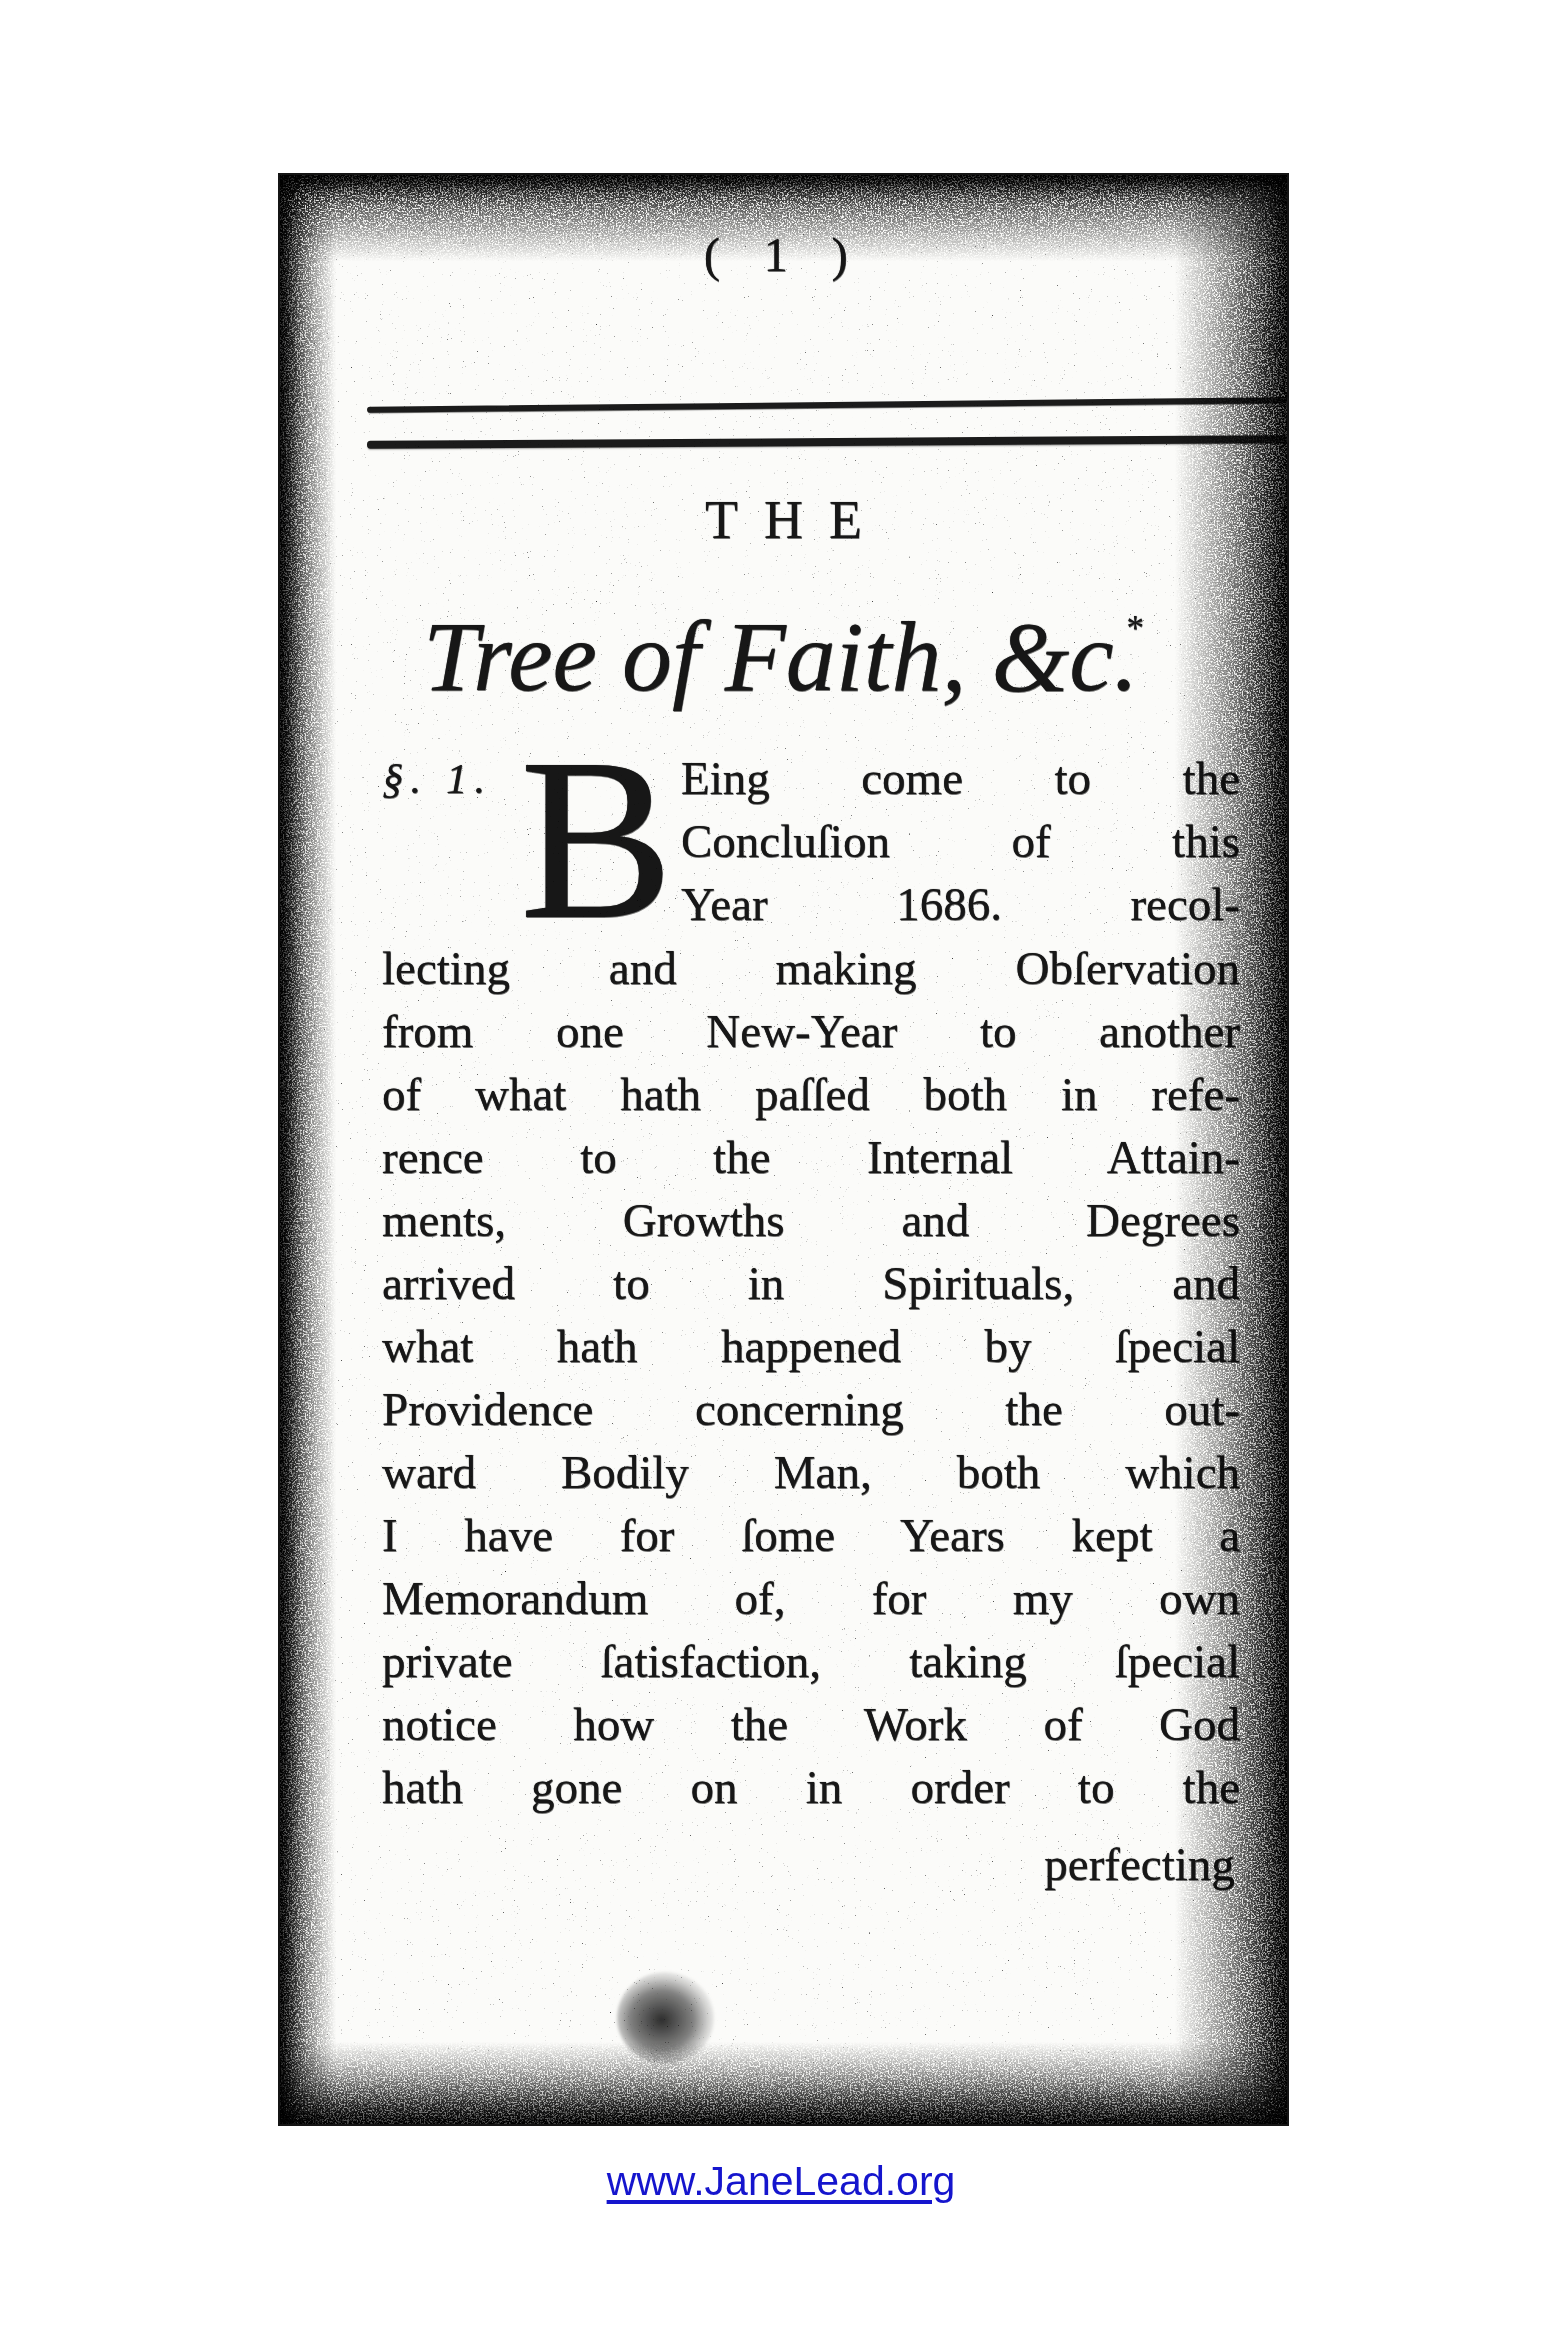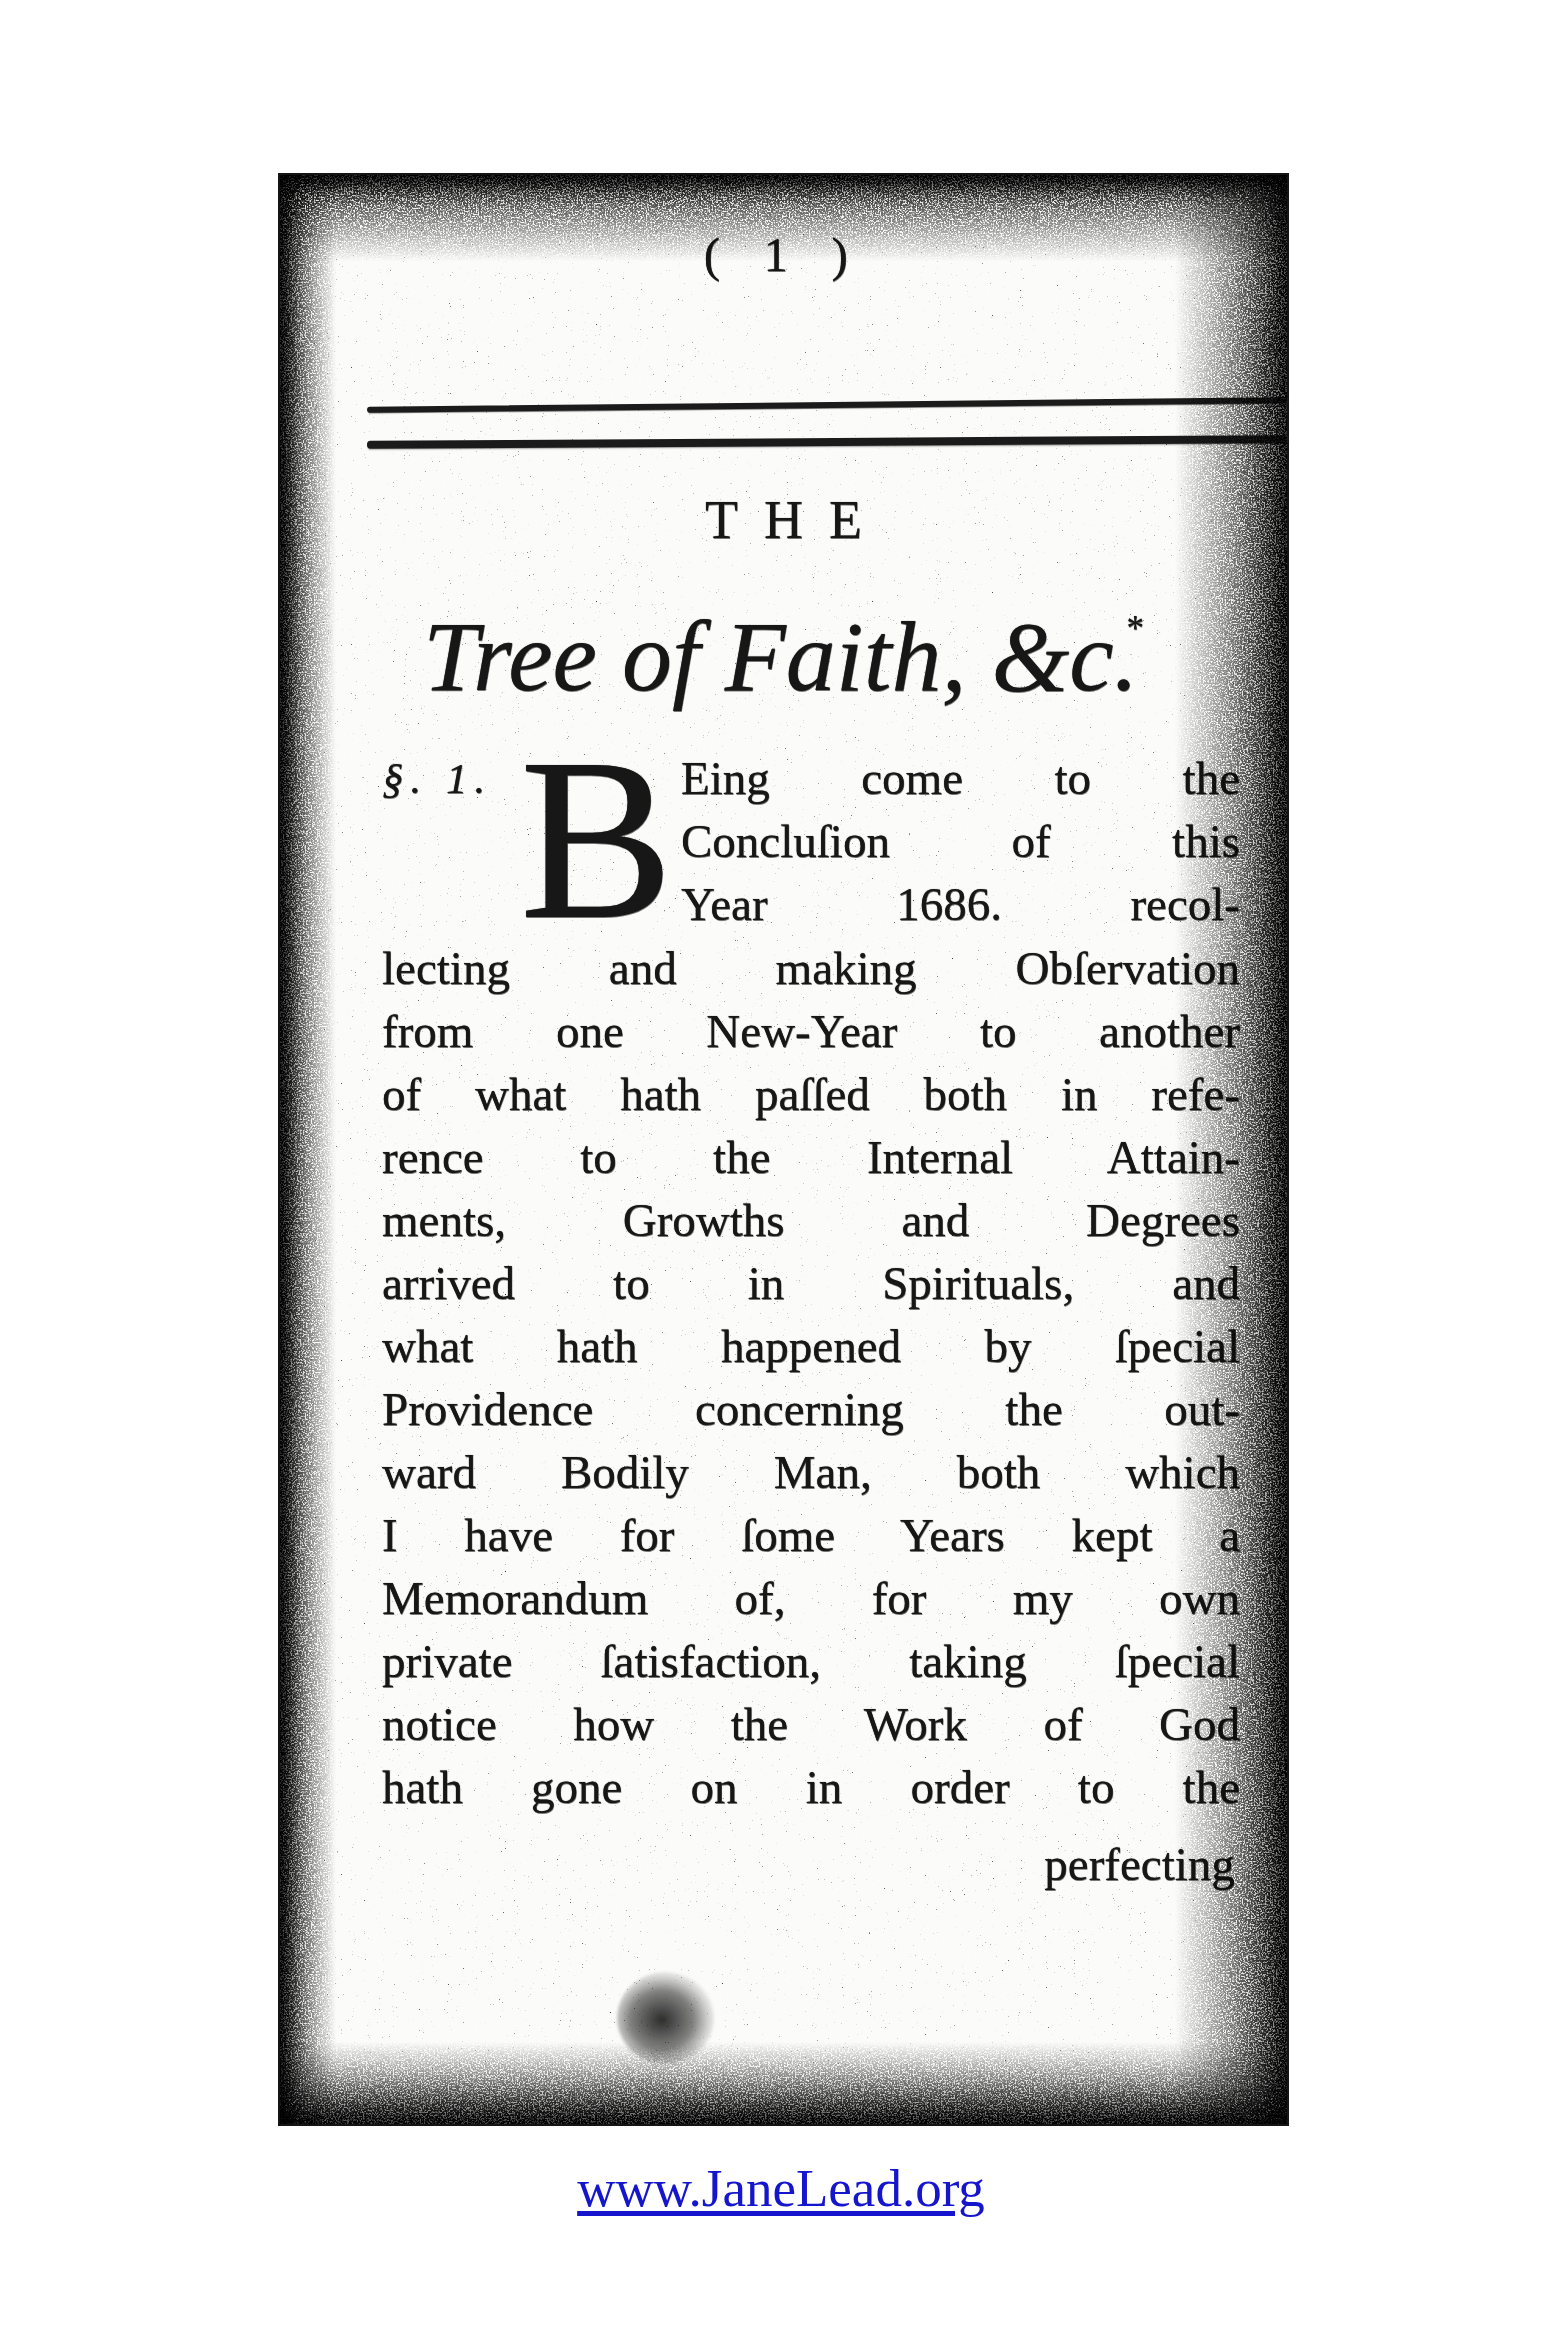--- a/index.html
+++ b/index.html
@@ -129,22 +129,22 @@
     z-index: 3;
   }
 
   
   .footer-link-row {
     position: absolute;
     left: 0; top: 2158px; width: 1562px;
     text-align: center;
   }
   .footer-link-row a {
-    font-family: Liberation Serif, serif;
-    font-size: 53px;
+    font-family: Liberation Sans, sans-serif;
+    font-size: 41px;
     color: var(--link_blue, #1515cd);
     text-decoration: underline;
     text-underline-offset: 5.2px;
   }
 </style>
 </head>
 <body>
 
 <div class="scan-page">
 

